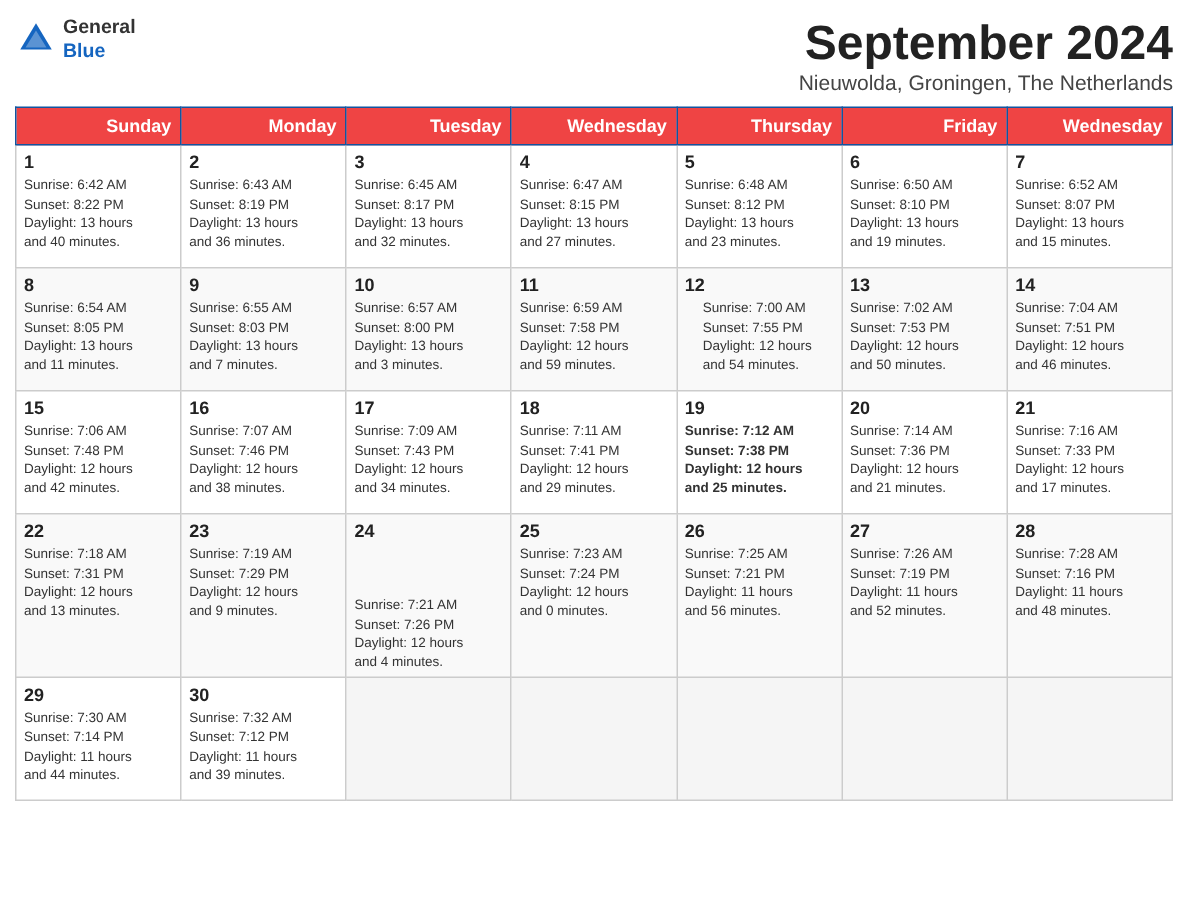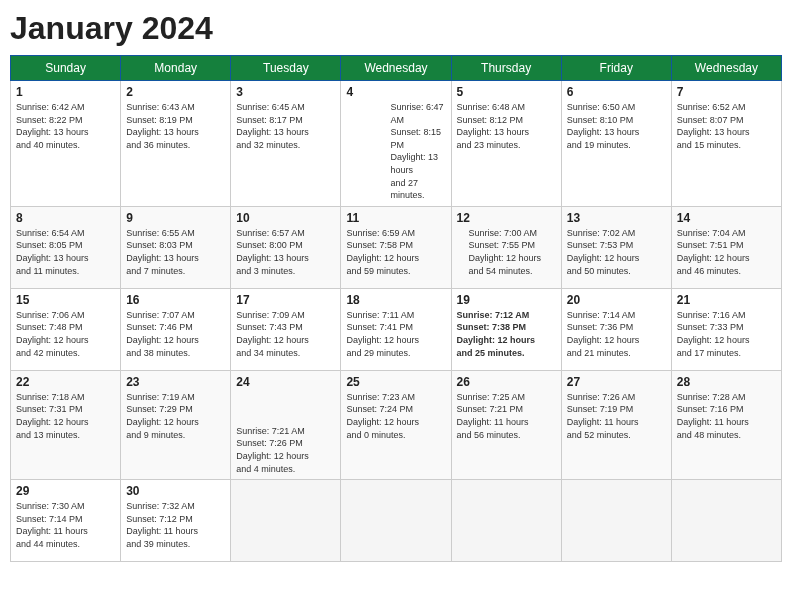--- a/index.html
+++ b/index.html
@@ -44,26 +44,26 @@
     .location {
       font-size: 14px;
       color: #444;
     }
     .calendar {
       width: 100%;
       border-collapse: collapse;
       font-size: 10px;
     }
     .calendar th {
-      background: #15803d;
+      background: #ef4444;
       color: #fff;
-      text-align: center;
+      text-align: right;
       padding: 5px 6px;
       font-size: 12px;
-      font-weight: normal;
+      font-weight: bold;
       border: 1px solid #1155a0;
     }
     .calendar td {
       border: 1px solid #ccc;
       vertical-align: top;
       padding: 4px 5px;
       width: calc(100% / 7);
       height: 82px;
       background: #fff;
     }
@@ -83,22 +83,33 @@
       line-height: 1.4;
     }
     .row-bg-alt td {
       background: #f9f9f9;
     }
   </style>
 </head>
 <body>
 
 <div class="header-area">
+  <div class="logo">
+    <svg class="logo-icon" viewBox="0 0 40 40">
+      <polygon points="20,5 35,30 5,30" fill="#1565c0"></polygon>
+      <polygon points="20,12 30,28 10,28" fill="#fff" opacity="0.3"></polygon>
+    </svg>
+    <div class="logo-text">
+      <div><span class="general">General</span></div>
+      <div><span class="blue">Blue</span></div>
+    </div>
+  </div>
   <div class="title-area">
-    <div class="month-title">January 2024</div>
+    <div class="month-title">September 2024</div>
+    <div class="location">Nieuwolda, Groningen, The Netherlands</div>
   </div>
 </div>
 
 <table class="calendar">
   <thead>
     <tr id="weekday-header">
     <th>Sunday</th>
         <th>Monday</th>
         <th>Tuesday</th>
         <th>Wednesday</th>
@@ -125,21 +136,21 @@
         </td>
         <td>
           <span class="day-num">3</span>
           <div class="day-info" style="white-space: pre-line;">Sunrise: 6:45 AM
 Sunset: 8:17 PM
 Daylight: 13 hours
 and 32 minutes.</div>
         </td>
         <td>
           <span class="day-num">4</span>
-          <div class="day-info" style="white-space: pre-line; margin-left: 44px;">Sunrise: 6:47 AM
+          <div class="day-info" style="white-space: pre-line;">Sunrise: 6:47 AM
 Sunset: 8:15 PM
 Daylight: 13 hours
 and 27 minutes.</div>
         </td>
         <td>
           <span class="day-num">5</span>
           <div class="day-info" style="white-space: pre-line;">Sunrise: 6:48 AM
 Sunset: 8:12 PM
 Daylight: 13 hours
 and 23 minutes.</div>

